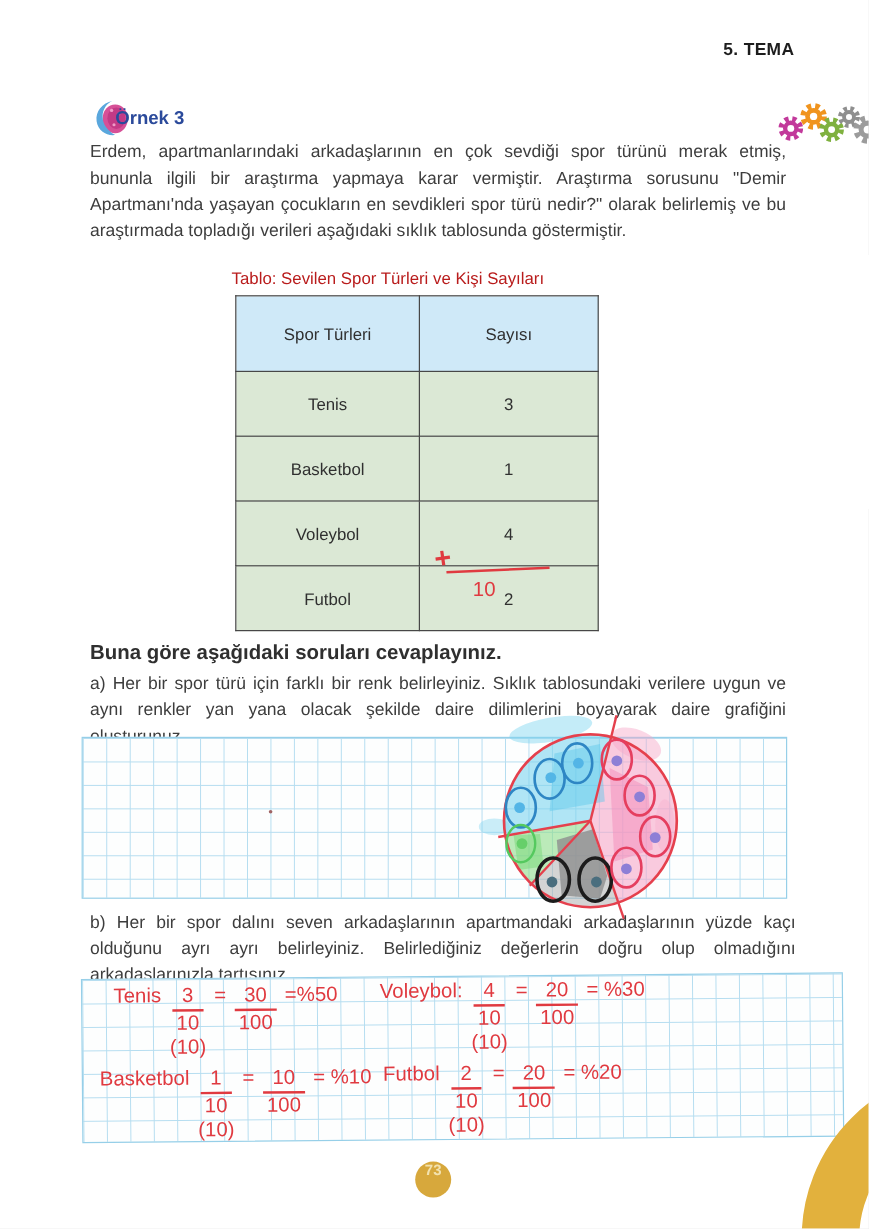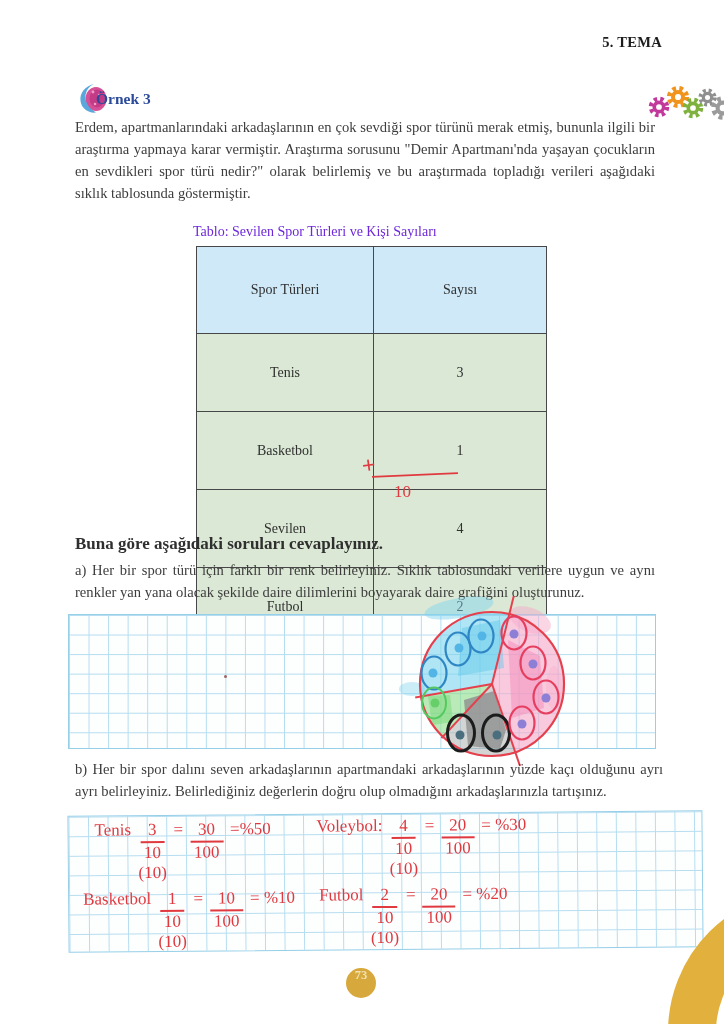--- a/index.html
+++ b/index.html
@@ -1,34 +1,34 @@
 <!DOCTYPE html>
 <html><head>
 <meta charset="utf-8">
 <style>
   html,body{margin:0;padding:0;background:#e9e9e9;}
   .page{
     position:relative;width:724px;height:1024px;background:#ffffff;
     margin:0 auto;overflow:hidden;
-    font-family:Liberation Serif, serif;color:#3d3d3d;
+    font-family:Liberation Sans, sans-serif;color:#3d3d3d;
   }
   .abs{position:absolute;}
   
   .tema{top:34px;right:62px;font-size:14.5px;font-weight:bold;color:#1d1d1d;letter-spacing:.3px;}
   .ornek-label{left:96px;top:90px;font-size:15.5px;font-weight:bold;color:#2b4a9b;}
   
   .para{left:75px;width:580px;font-size:14.6px;line-height:22px;text-align:justify;}
   .intro{top:116px;}
   .bold-line{left:75px;top:534px;font-size:17px;font-weight:bold;color:#2f2f2f;}
   .qa{top:559px;}
   .qb{top:758px;width:588px;}
   
-  .table-title{left:193px;top:224px;font-size:14px;color:#6d28d9;}
+  .table-title{left:193px;top:224px;font-size:14px;color:#b91c1c;}
   table.freq{position:absolute;left:196px;top:246px;border-collapse:collapse;font-size:14px;color:#303030;}
-  table.freq th,table.freq td{border:1.6px solid #474747;text-align:center;padding:16px;}
+  table.freq th,table.freq td{border:1.6px solid #474747;text-align:center;padding:4px;}
   table.freq th{width:144px;height:54px;background:#cfe9f8;font-weight:normal;}
   table.freq td{height:45px;background:#dbe8d5;}
   table.freq td:last-child,table.freq th:last-child{width:140px;}
   .red{color:#e03a40;}
   .plus-mark{left:362px;top:452px;font-size:24px;transform:rotate(-8deg);font-weight:bold;}
   .sum-line{left:372px;top:474px;width:86px;border-top:2.2px solid #e03a40;transform:rotate(-2.5deg);}
   .sum-total{left:394px;top:482px;font-size:17px;}
   
   .gridpaper{
     background-color:#fdfefe;
@@ -103,21 +103,21 @@
     <tbody>
       <tr>
         <td>Tenis</td>
         <td>3</td>
       </tr>
       <tr>
         <td>Basketbol</td>
         <td>1</td>
       </tr>
       <tr>
-        <td>Sevilen</td>
+        <td>Voleybol</td>
         <td>4</td>
       </tr>
       <tr>
         <td>Futbol</td>
         <td>2</td>
       </tr>
     </tbody>
   </table>
   <div class="abs red plus-mark">+</div>
   <div class="abs sum-line"></div>

